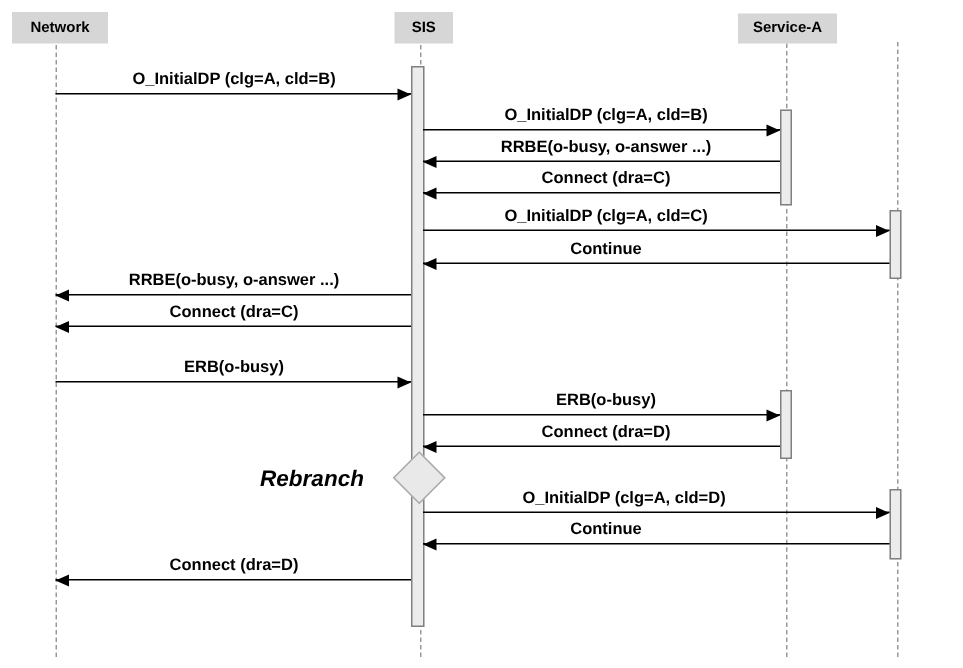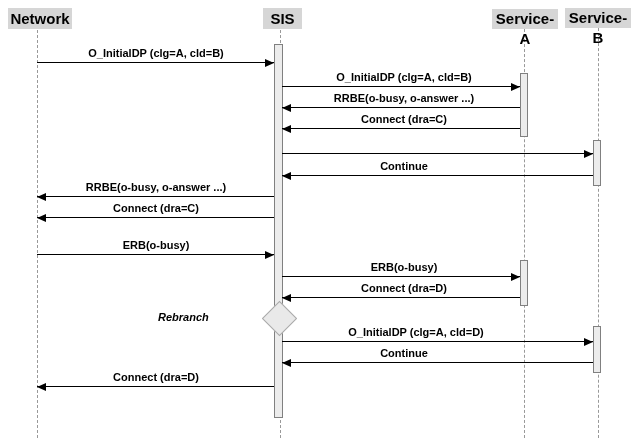--- a/index.html
+++ b/index.html
@@ -8,21 +8,21 @@
     width: 642px;
     height: 445px;
     background: #ffffff;
     font-family: "Liberation Sans", sans-serif;
     overflow: hidden;
   }
   .actor {
     position: absolute;
     background: #d6d6d6;
     color: #000;
-    font-size: 15px;
+    font-size: 10px;
     font-weight: bold;
     text-align: center;
     height: 21px;
     line-height: 21px;
     z-index: 6;
   }
   .lifeline {
     position: absolute;
     width: 0;
     border-left: 1px dashed #999;
@@ -65,24 +65,24 @@
     width: 23px; height: 23px;
     background: #e9e9e9;
     border: 1px solid #a9a9a9;
     transform: rotate(45deg);
     z-index: 5;
   }
   .rebranch-label {
     position: absolute;
     left: 158px; top: 311px;
     width: 100px;
-    font-size: 11px;
+    font-size: 15px;
     font-weight: bold;
     font-style: italic;
-    text-align: left;
+    text-align: center;
     color: #000;
     z-index: 4;
   }
 </style>
 </head>
 <body>
 
 <div id="canvas">
 
   <div class="lifeline" style="left:37px;  top:30px; height:408px;"></div>
@@ -92,21 +92,20 @@
 
   <div class="activation" style="left:274px; top:44px;  width:7px; height:372px;"></div>
   <div class="activation" style="left:520px; top:73px;  width:6px; height:62px;"></div>
   <div class="activation" style="left:593px; top:140px; width:6px; height:44px;"></div>
   <div class="activation" style="left:520px; top:260px; width:6px; height:44px;"></div>
   <div class="activation" style="left:593px; top:326px; width:6px; height:45px;"></div>
 
   <div class="actor" style="left:8px;   top:8px; width:64px;">Network</div>
   <div class="actor" style="left:263px; top:8px; width:39px;">SIS</div>
   <div class="actor" style="left:492px; top:9px; width:66px; height:20px; line-height:20px;">Service-A</div>
-  <div class="actor" style="left:565px; top:8px; width:66px; height:20px; line-height:20px;">Service-B</div>
 
   <div class="msg-label" style="left:36px; top:47px;">O_InitialDP (clg=A, cld=B)</div>
   <div class="arrow right" style="left:37px; top:62px; width:237px;">
       <span class="head"></span>
     </div>
 
   <div class="msg-label" style="left:284px; top:71px;">O_InitialDP (clg=A, cld=B)</div>
   <div class="arrow right" style="left:282px; top:86px; width:238px;">
       <span class="head"></span>
     </div>
@@ -114,20 +113,21 @@
   <div class="msg-label" style="left:284px; top:92px;">RRBE(o-busy, o-answer ...)</div>
   <div class="arrow left" style="left:282px; top:107px; width:238px;">
       <span class="head"></span>
     </div>
 
   <div class="msg-label" style="left:284px; top:113px;">Connect (dra=C)</div>
   <div class="arrow left" style="left:282px; top:128px; width:238px;">
       <span class="head"></span>
     </div>
 
+  <div class="msg-label" style="left:284px; top:138px;">O_InitialDP (clg=A, cld=C)</div>
   <div class="arrow right" style="left:282px; top:153px; width:311px;">
       <span class="head"></span>
     </div>
 
   <div class="msg-label" style="left:284px; top:160px;">Continue</div>
   <div class="arrow left" style="left:282px; top:175px; width:311px;">
       <span class="head"></span>
     </div>
 
   <div class="msg-label" style="left:36px; top:181px;">RRBE(o-busy, o-answer ...)</div>

